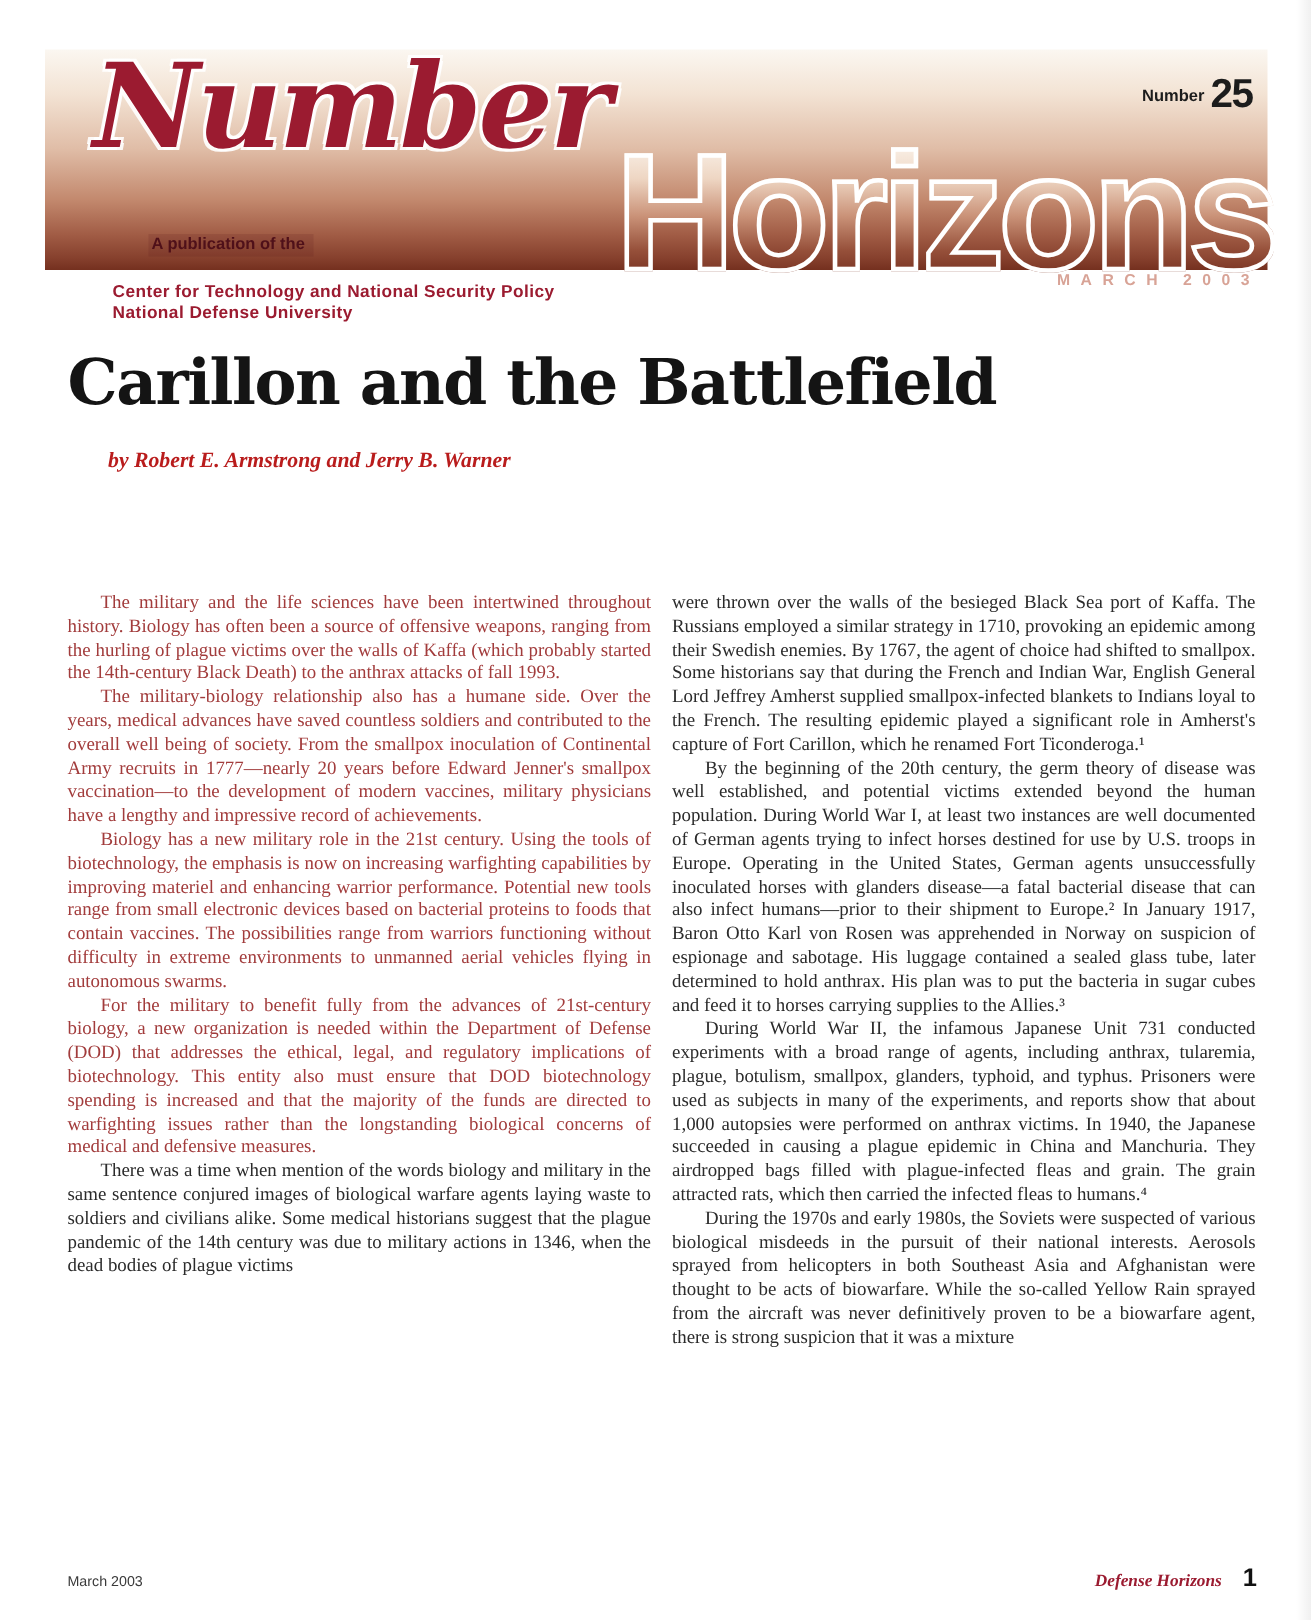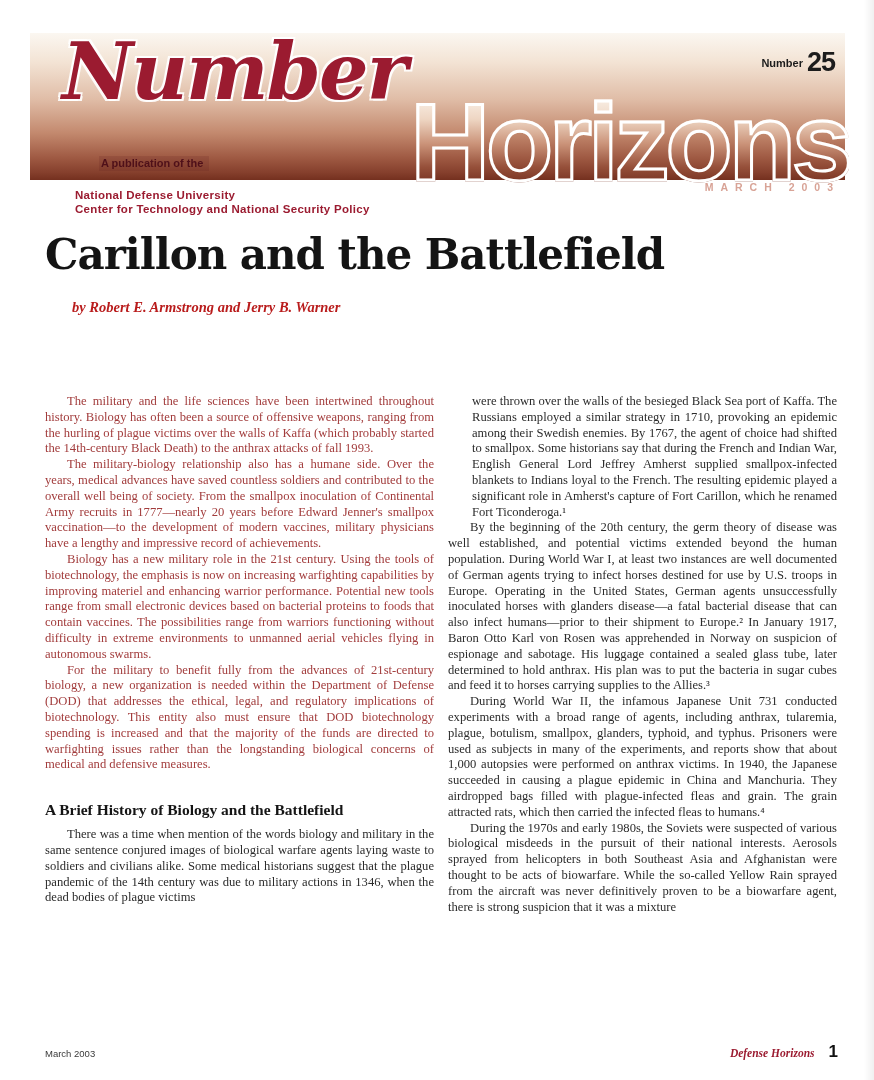--- a/index.html
+++ b/index.html
@@ -45,21 +45,21 @@
         font-family:"DejaVu Serif",serif;font-weight:bold;font-size:42px;
         letter-spacing:-1px;color:#141414;}
   .article-byline{position:absolute;left:72px;top:299px;
         font-weight:bold;font-style:italic;font-size:14.5px;color:#b91c1c;}
 
   
   .columns{position:absolute;left:45px;top:394px;width:792px;display:flex;gap:14px;}
   .col{width:389px;}
   .col p{margin:0;text-align:justify;text-indent:22px;
         font-size:12.6px;line-height:15.8px;}
-  .col p.cont{text-indent:0;margin-left:24px;}
+  .col p.cont{text-indent:0;}
   .red-head{margin:0 0 8px 0;font-family:"Liberation Serif",serif;
         font-weight:bold;font-size:15.5px;color:#8e2026;}
   .black-head{margin:28px 0 8px 0;font-weight:bold;font-size:15.5px;color:#151515;}
   .red-text{color:#a23c3c;}
   .black-text{color:#2b2b2b;}
 
   
   .footer{position:absolute;left:45px;right:36px;top:1042px;
         display:flex;justify-content:space-between;align-items:baseline;}
   .footer-date{font-family:"Liberation Sans",sans-serif;font-size:9.5px;color:#3a3a3a;}
@@ -77,35 +77,34 @@
     <div class="horizons">Horizons</div>
     <div class="issue-number">
       <span class="lbl">Number</span><span class="num">25</span>
     </div>
     <div class="pub-label">A publication of the</div>
   </div>
 
   <div class="issue-date">MARCH 2003</div>
 
   <div class="org-lines">
+    <div>Center for Technology and National Security Policy</div>
     <div>National Defense University</div>
-    <div>Center for Technology and National Security Policy</div>
   </div>
 
   <h1 class="article-title" style="margin:0">Carillon and the Battlefield</h1>
   <div class="article-byline">by Robert E. Armstrong and Jerry B. Warner</div>
 
   <div class="columns">
 
     <div class="col">
       <p class="red-text">The military and the life sciences have been intertwined throughout history. Biology has often been a source of offensive weapons, ranging from the hurling of plague victims over the walls of Kaffa (which probably started the 14th-century Black Death) to the anthrax attacks of fall 1993.</p>
       <p class="red-text">The military-biology relationship also has a humane side. Over the years, medical advances have saved countless soldiers and contributed to the overall well being of society. From the smallpox inoculation of Continental Army recruits in 1777—nearly 20 years before Edward Jenner's smallpox vaccination—to the development of modern vaccines, military physicians have a lengthy and impressive record of achievements.</p>
       <p class="red-text">Biology has a new military role in the 21st century. Using the tools of biotechnology, the emphasis is now on increasing warfighting capabilities by improving materiel and enhancing warrior performance. Potential new tools range from small electronic devices based on bacterial proteins to foods that contain vaccines. The possibilities range from warriors functioning without difficulty in extreme environments to unmanned aerial vehicles flying in autonomous swarms.</p>
       <p class="red-text">For the military to benefit fully from the advances of 21st-century biology, a new organization is needed within the Department of Defense (DOD) that addresses the ethical, legal, and regulatory implications of biotechnology. This entity also must ensure that DOD biotechnology spending is increased and that the majority of the funds are directed to warfighting issues rather than the longstanding biological concerns of medical and defensive measures.</p>
-      <h2 class="black-head">A Brief History of Biology and the Battlefield</h2>
       <p class="black-text">There was a time when mention of the words biology and military in the same sentence conjured images of biological warfare agents laying waste to soldiers and civilians alike. Some medical historians suggest that the plague pandemic of the 14th century was due to military actions in 1346, when the dead bodies of plague victims</p>
     </div>
 
     <div class="col">
       <p class="black-text cont">were thrown over the walls of the besieged Black Sea port of Kaffa. The Russians employed a similar strategy in 1710, provoking an epidemic among their Swedish enemies. By 1767, the agent of choice had shifted to smallpox. Some historians say that during the French and Indian War, English General Lord Jeffrey Amherst supplied smallpox-infected blankets to Indians loyal to the French. The resulting epidemic played a significant role in Amherst's capture of Fort Carillon, which he renamed Fort Ticonderoga.¹</p>
       <p class="black-text">By the beginning of the 20th century, the germ theory of disease was well established, and potential victims extended beyond the human population. During World War I, at least two instances are well documented of German agents trying to infect horses destined for use by U.S. troops in Europe. Operating in the United States, German agents unsuccessfully inoculated horses with glanders disease—a fatal bacterial disease that can also infect humans—prior to their shipment to Europe.² In January 1917, Baron Otto Karl von Rosen was apprehended in Norway on suspicion of espionage and sabotage. His luggage contained a sealed glass tube, later determined to hold anthrax. His plan was to put the bacteria in sugar cubes and feed it to horses carrying supplies to the Allies.³</p>
       <p class="black-text">During World War II, the infamous Japanese Unit 731 conducted experiments with a broad range of agents, including anthrax, tularemia, plague, botulism, smallpox, glanders, typhoid, and typhus. Prisoners were used as subjects in many of the experiments, and reports show that about 1,000 autopsies were performed on anthrax victims. In 1940, the Japanese succeeded in causing a plague epidemic in China and Manchuria. They airdropped bags filled with plague-infected fleas and grain. The grain attracted rats, which then carried the infected fleas to humans.⁴</p>
       <p class="black-text">During the 1970s and early 1980s, the Soviets were suspected of various biological misdeeds in the pursuit of their national interests. Aerosols sprayed from helicopters in both Southeast Asia and Afghanistan were thought to be acts of biowarfare. While the so-called Yellow Rain sprayed from the aircraft was never definitively proven to be a biowarfare agent, there is strong suspicion that it was a mixture</p>
     </div>
 

